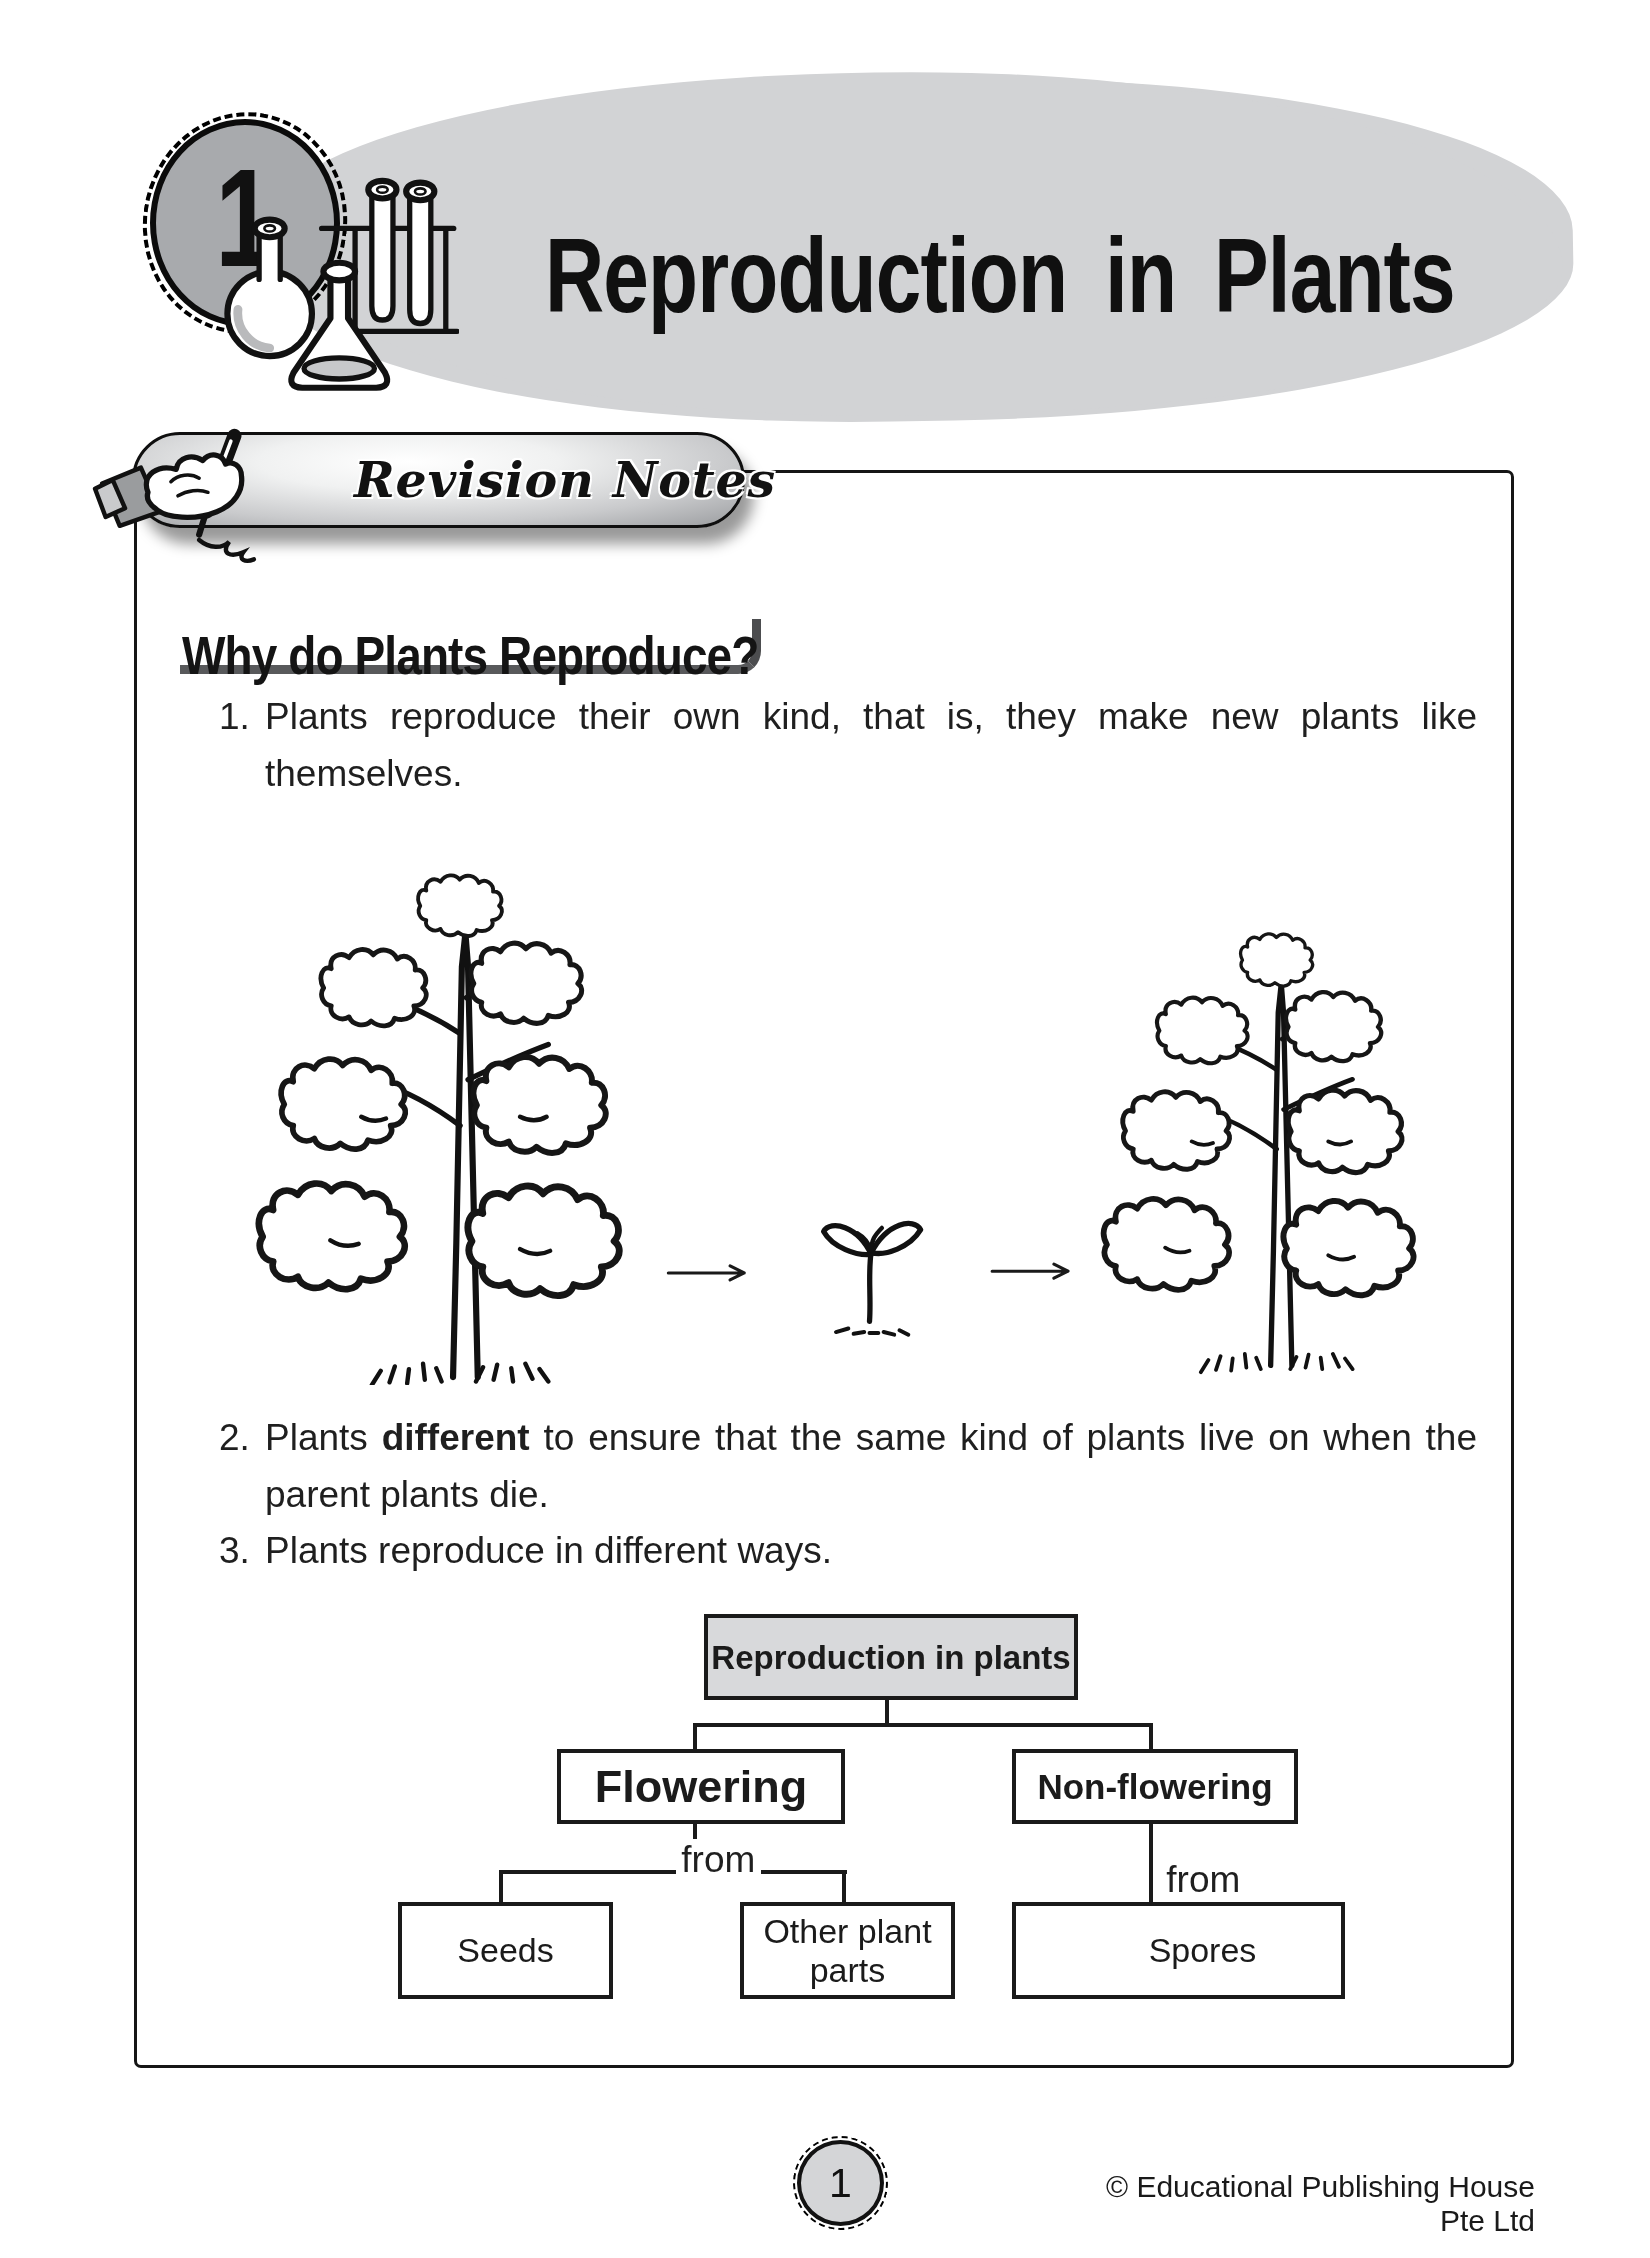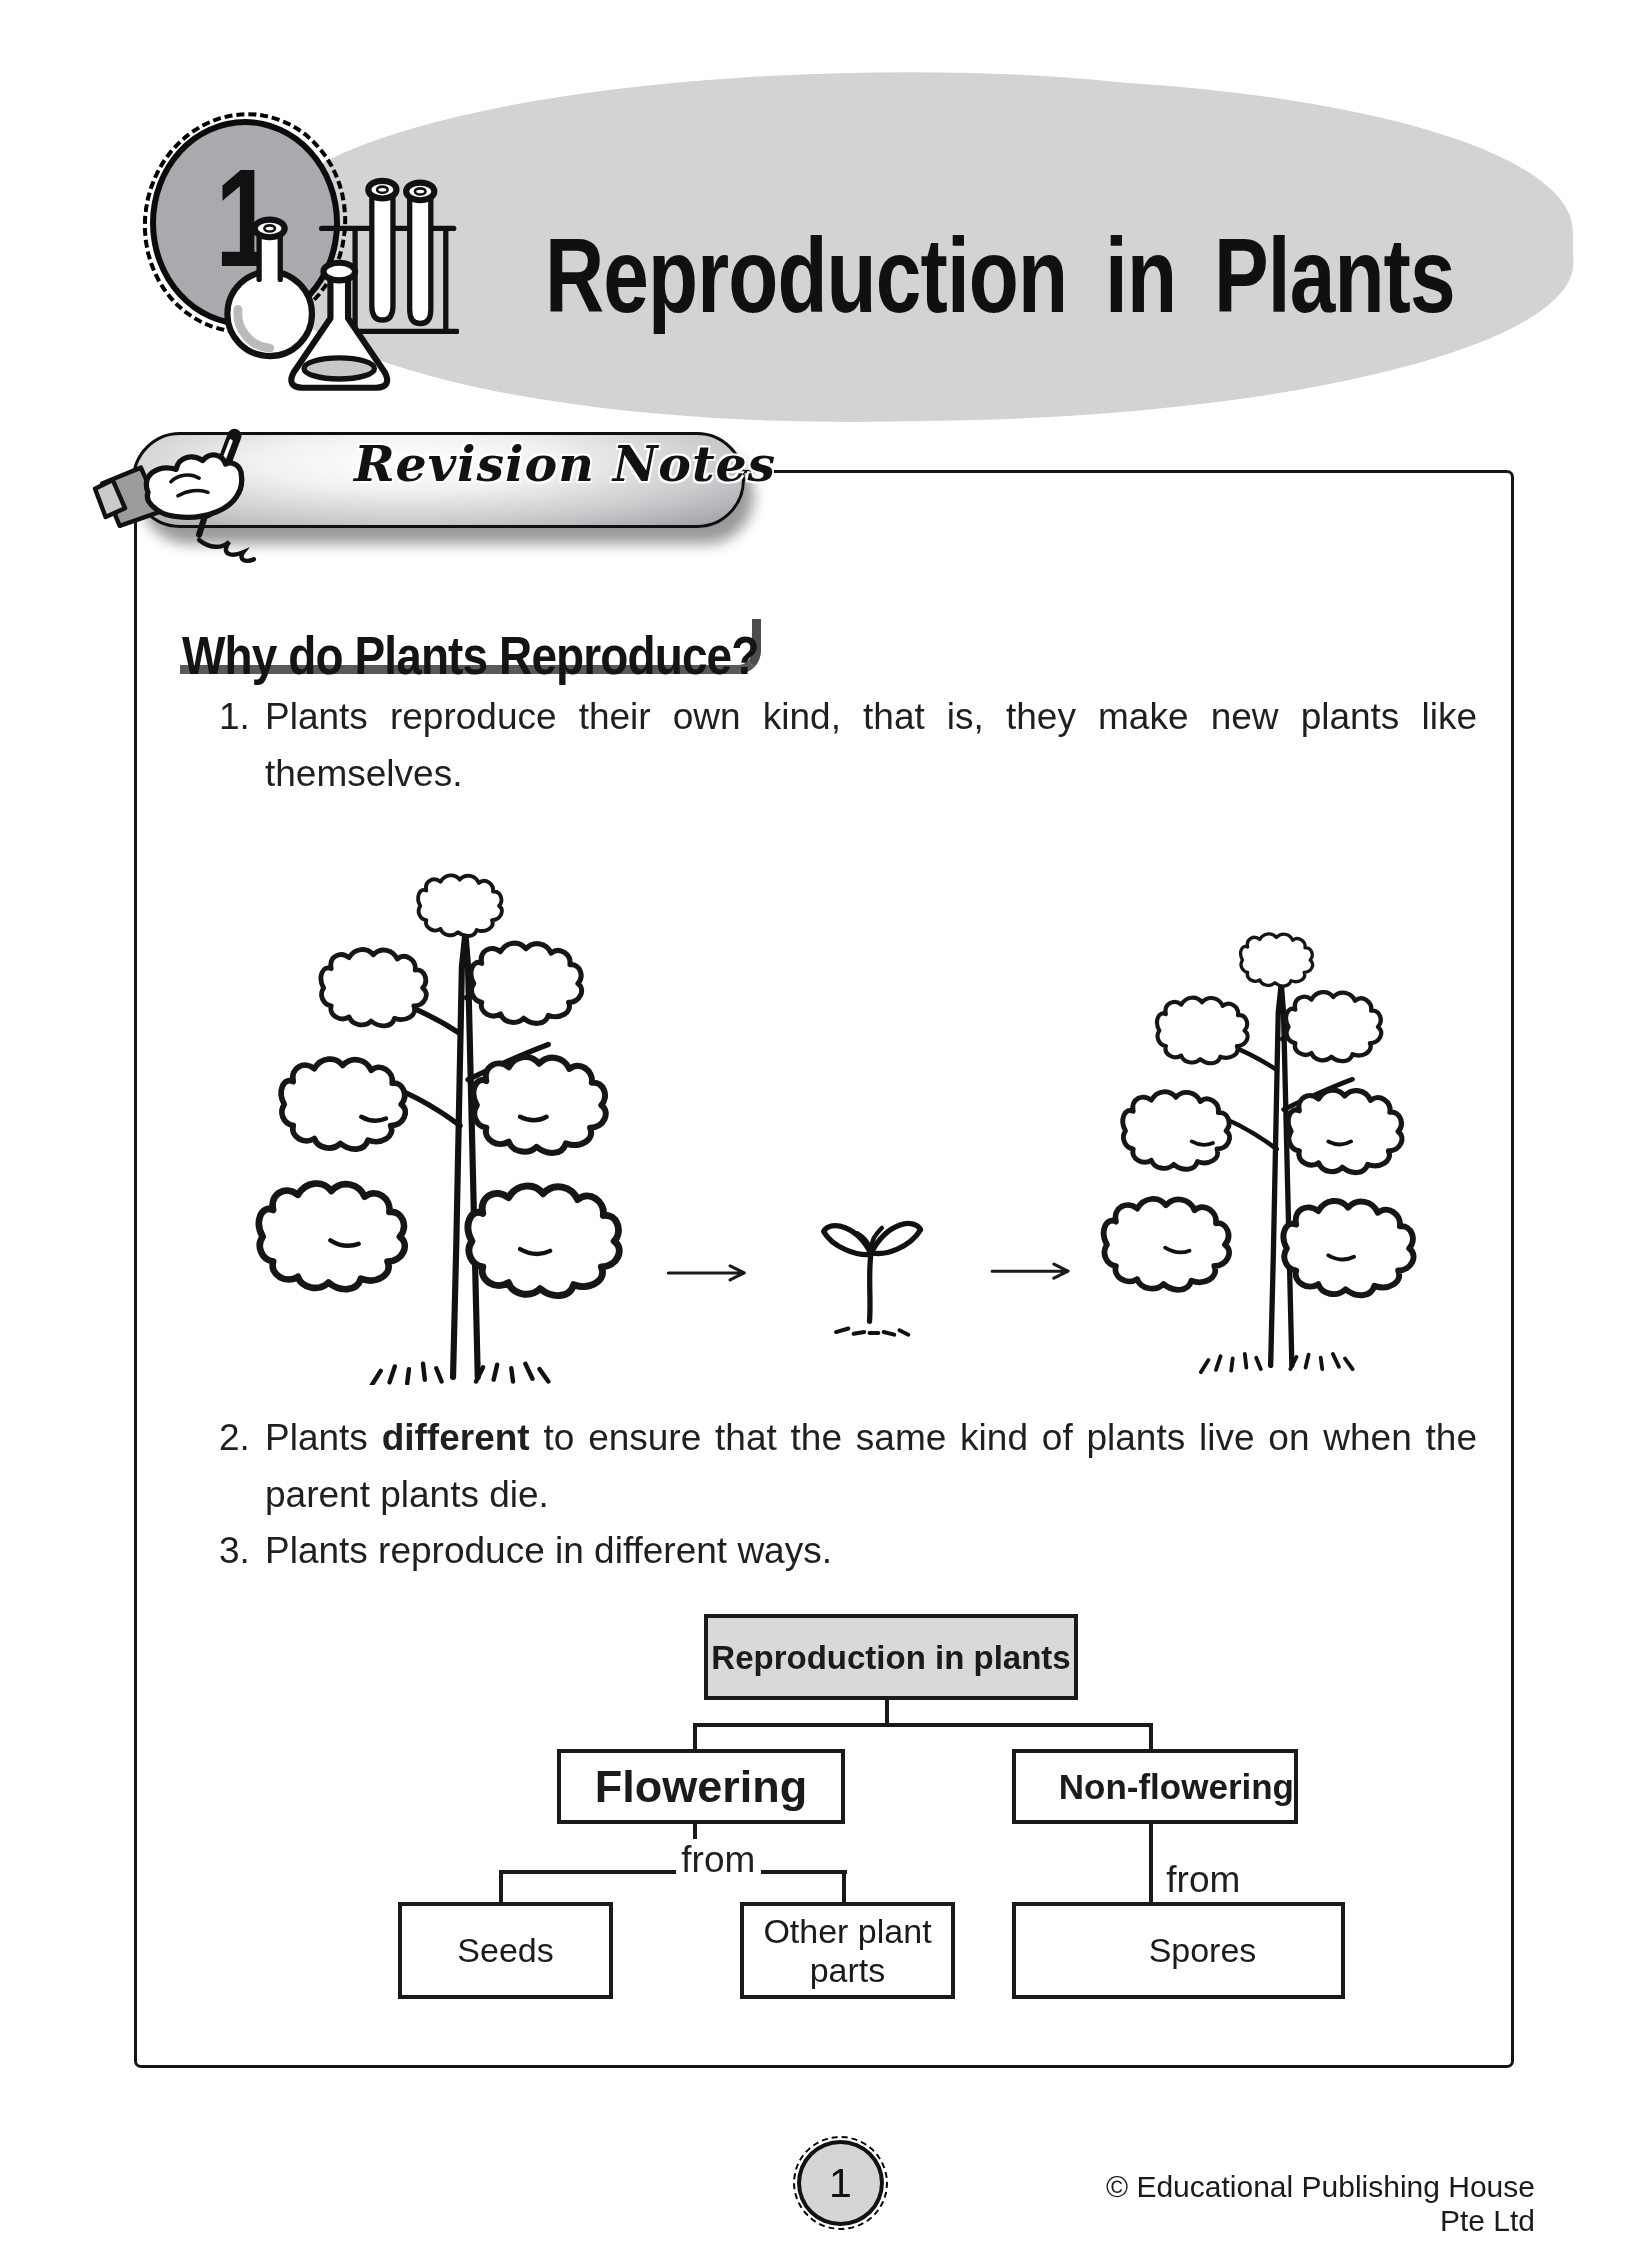--- a/index.html
+++ b/index.html
@@ -40,21 +40,21 @@
   
   .content-box{
     position:absolute; left:134px; top:470px; width:1374px; height:1592px;
     border:3.5px solid #151515; border-radius:7px; z-index:2; background:#fff;
   }
   .banner{
     position:absolute; left:132px; top:432px; width:607px; height:90px;
     border:3.5px solid #0f0f0f; border-radius:49px; z-index:6;
     background:radial-gradient(ellipse at 45% 30%, #ffffff 0%, #f0f1f1 32%, #c9cacc 68%, #9b9da0 100%);
     box-shadow:8.8px 16px 14px rgba(0,0,0,0.40);
-    display:flex; align-items:flex-start;
+    display:flex; align-items:center;
   }
   .banner-label{
     margin-left:219px; font-family:"DejaVu Serif", serif; font-style:italic; font-weight:bold;
     font-size:49px; color:#121212; letter-spacing:0.9px; white-space:nowrap;
     text-shadow:1.8px 1.8px 0 #fff,-1.8px -1.8px 0 #fff,1.8px -1.8px 0 #fff,-1.8px 1.8px 0 #fff;
   }
   .hand-icon{position:absolute; left:86px; top:427px; z-index:7;}
   
   .section-heading{
     position:absolute; left:182px; top:623px; margin:0; z-index:3;
@@ -77,21 +77,21 @@
   
   .illustration{position:absolute; left:176px; top:845px; z-index:3;}
   
   .fc-box{
     position:absolute; border:4.4px solid #1a1a1a; background:#fff; z-index:4;
     display:flex; align-items:center; justify-content:center; text-align:center;
     font-size:34px; color:#1b1b1b; line-height:39px;
   }
   .fc-root{left:704px; top:1614px; width:366px; height:78px; background:#d8d9db; font-weight:bold; font-size:33px;}
   .fc-flowering{left:557px; top:1749px; width:280px; height:67px; font-weight:bold; font-size:45px;}
-  .fc-nonflowering{left:1012px; top:1749px; width:278px; height:67px; font-weight:bold; font-size:35px;justify-content:flex-end;}
+  .fc-nonflowering{left:1012px; top:1749px; width:278px; height:67px; font-weight:bold; font-size:35px;}
   .fc-seeds{left:398px; top:1902px; width:207px; height:89px;}
   .fc-other{left:740px; top:1902px; width:207px; height:89px;}
   .fc-spores{left:1012px; top:1902px; width:277px; height:89px;padding-left:48px;}
   .fc-line{position:absolute; background:#1a1a1a; z-index:3;}
   .fc-from{
     position:absolute; z-index:5; font-size:37px; color:#1f1f1f; background:#fff; padding:0 5.3px;margin-top:20px;
   }
   .fc-from-left{left:676px; top:1819px;}
   .fc-from-right{left:1161px; top:1839px; background:transparent;}
   

